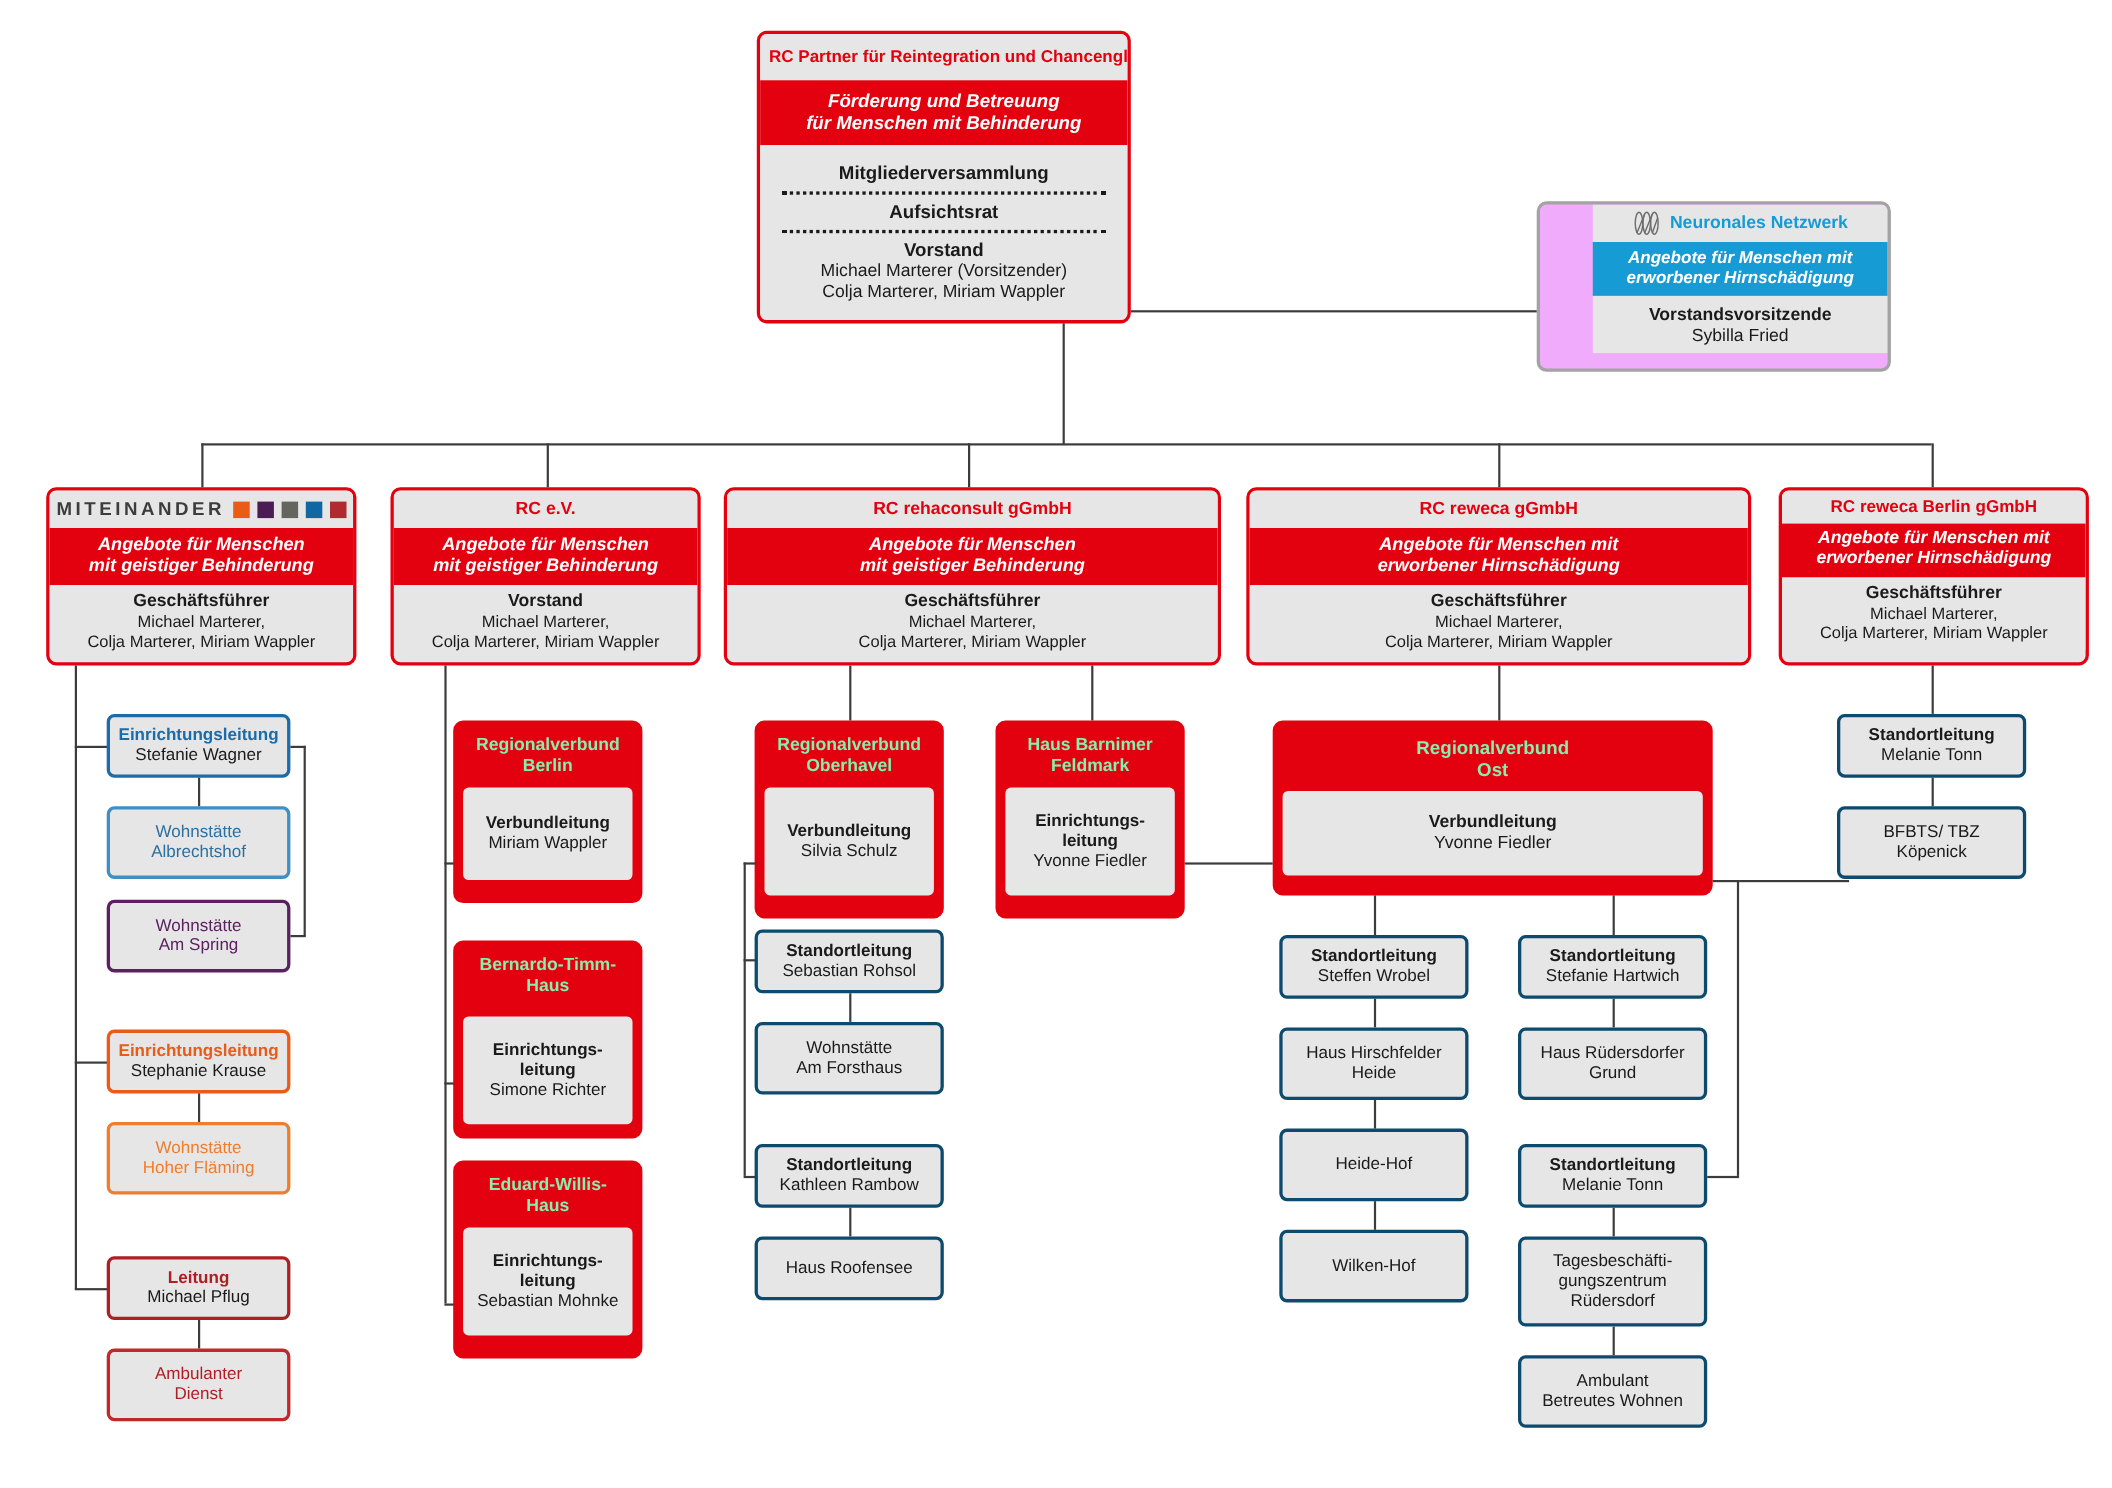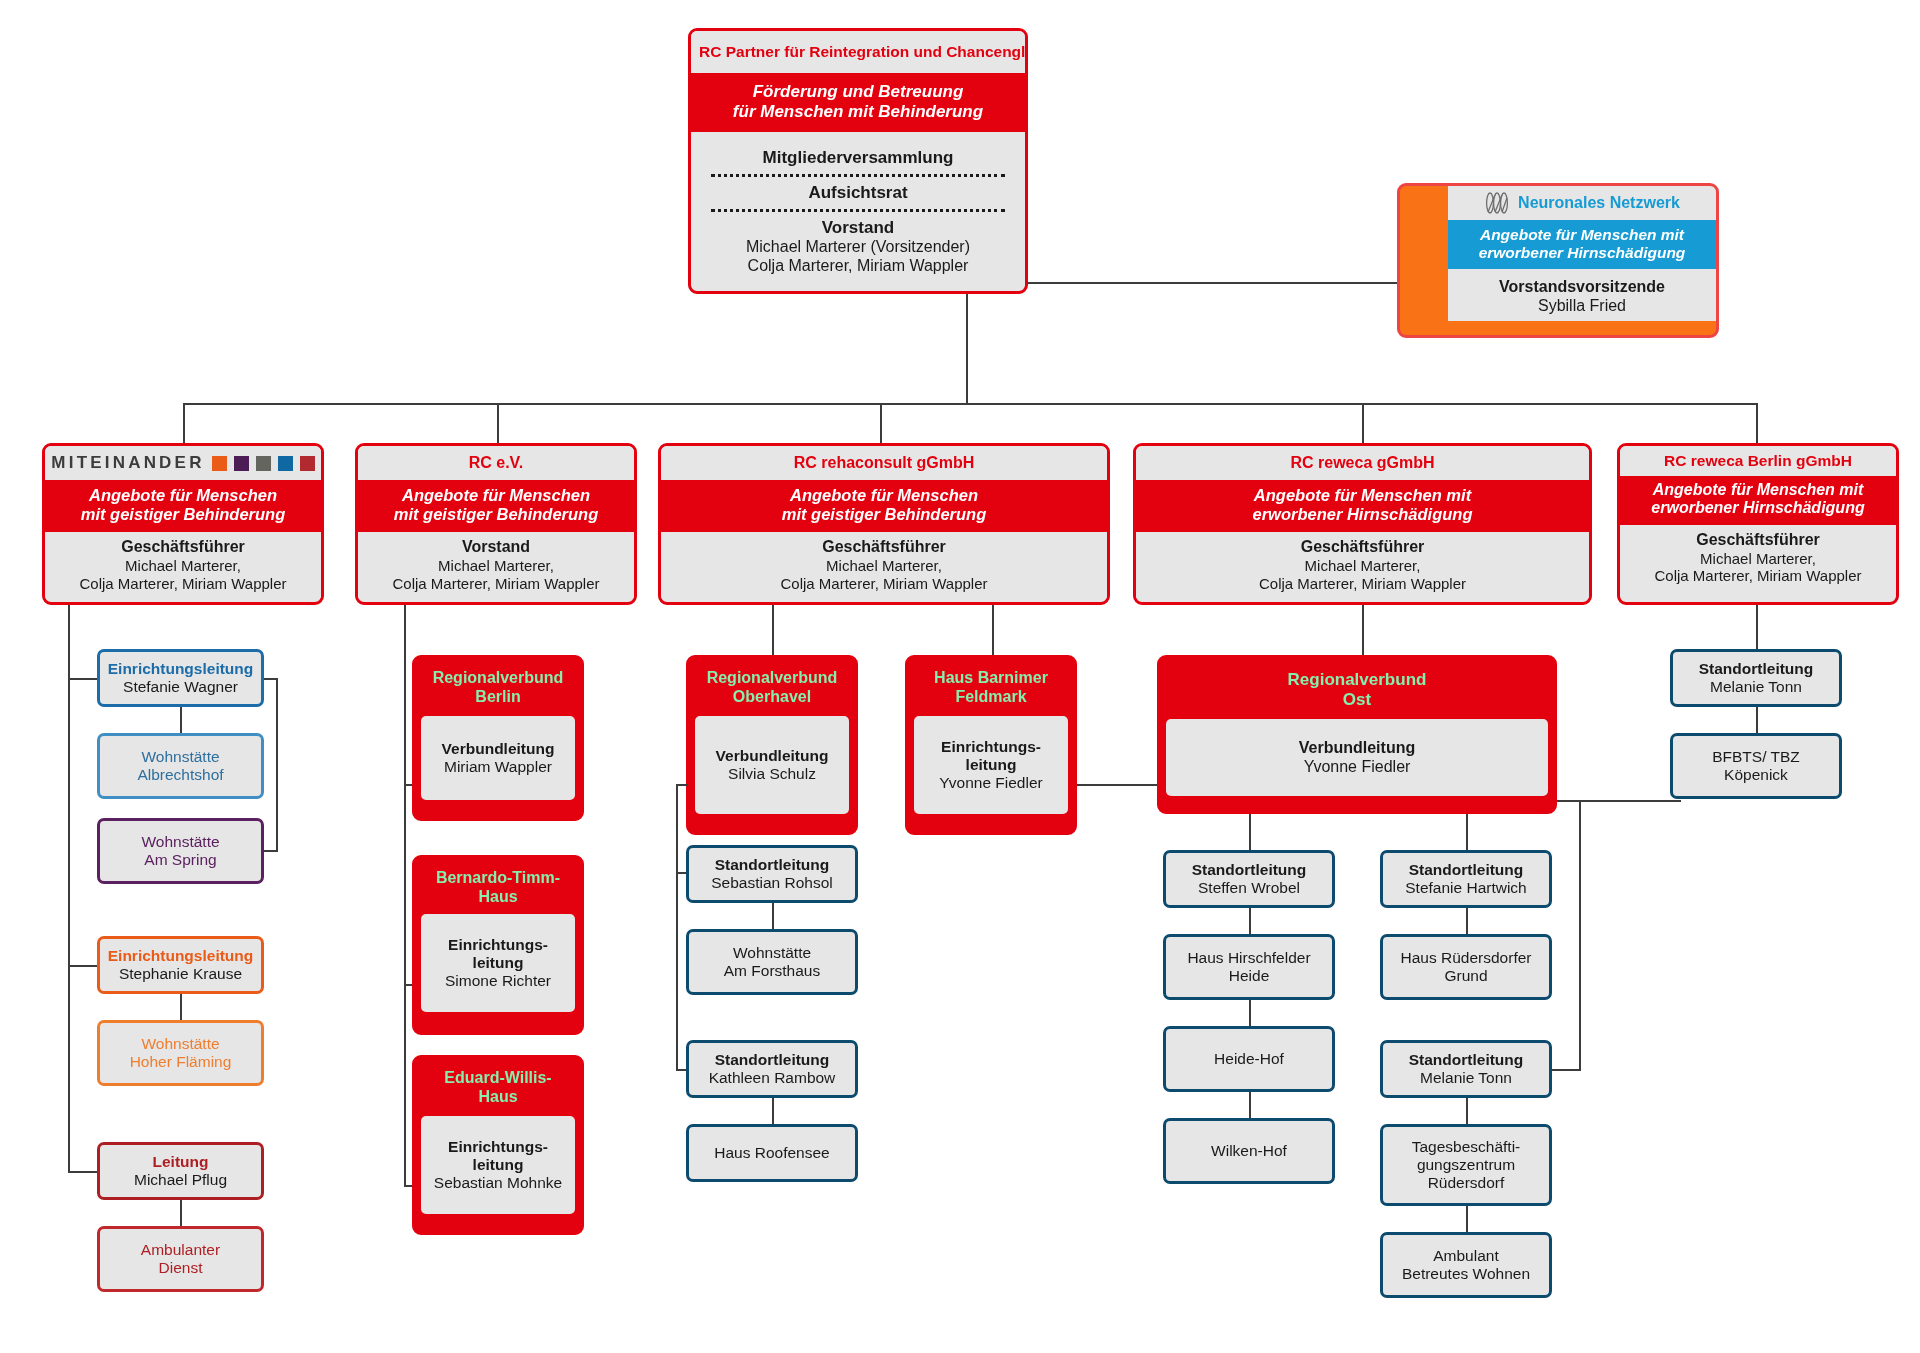--- a/index.html
+++ b/index.html
@@ -35,22 +35,22 @@
 
   
   .dots{height:0;border-top:3px dotted #1a1a1a;margin:6px 14px;}
 
   
   .mlogo{display:flex;align-items:center;justify-content:center;gap:7px;height:100%;}
   .mword{font-size:17px;letter-spacing:3.2px;font-weight:bold;color:#3c3c3c;}
   .sq{width:15px;height:15px;display:inline-block;}
 
   
-  .bluecard{position:absolute;box-sizing:border-box;border-radius:9px;background:#f97316;
-            border:3px solid #ef4444;overflow:hidden;padding-left:48px;}
+  .bluecard{position:absolute;box-sizing:border-box;border-radius:9px;background:#f0abfc;
+            border:3px solid #a3a3a3;overflow:hidden;padding-left:48px;}
   .bluecard .bname{background:#e6e6e6;color:#169bd5;font-weight:bold;text-align:center;
                    display:flex;align-items:center;justify-content:center;gap:8px;}
   .bluecard .bslogan{background:#169bd5;color:#fff;font-style:italic;font-weight:bold;
                      text-align:center;line-height:1.15;}
   .bluecard .bbody{background:#e6e6e6;text-align:center;line-height:1.2;color:#1a1a1a;}
 
   
   .v-blue{border-color:#1b6ca8;}   .v-blue .t{color:#1b6ca8;}
   .v-blue2{border-color:#3f8fc4;}  .v-blue2 .p{color:#2d6f9e;}
   .v-purple{border-color:#5b2060;} .v-purple .p{color:#5b2060;}
@@ -203,21 +203,21 @@
       <div>Regionalverbund</div>
       <div>Berlin</div>
     </div>
     <div class="ubody" style="height:84px;font-size:15.5px;">
       <b>Verbundleitung</b>
       <span>Miriam Wappler</span>
     </div>
   </div>
 
   <div class="unit" style="left:412px;top:855px;width:172px;height:180px;">
-    <div class="uhead" style="font-size:16px;padding:11px 4px 8px;">
+    <div class="uhead" style="font-size:16px;padding:11px 4px 18px;">
       <div>Bernardo-Timm-</div>
       <div>Haus</div>
     </div>
     <div class="ubody" style="height:98px;font-size:15.5px;">
       <b>Einrichtungs-</b>
       <b>leitung</b>
       <span>Simone Richter</span>
     </div>
   </div>
 

